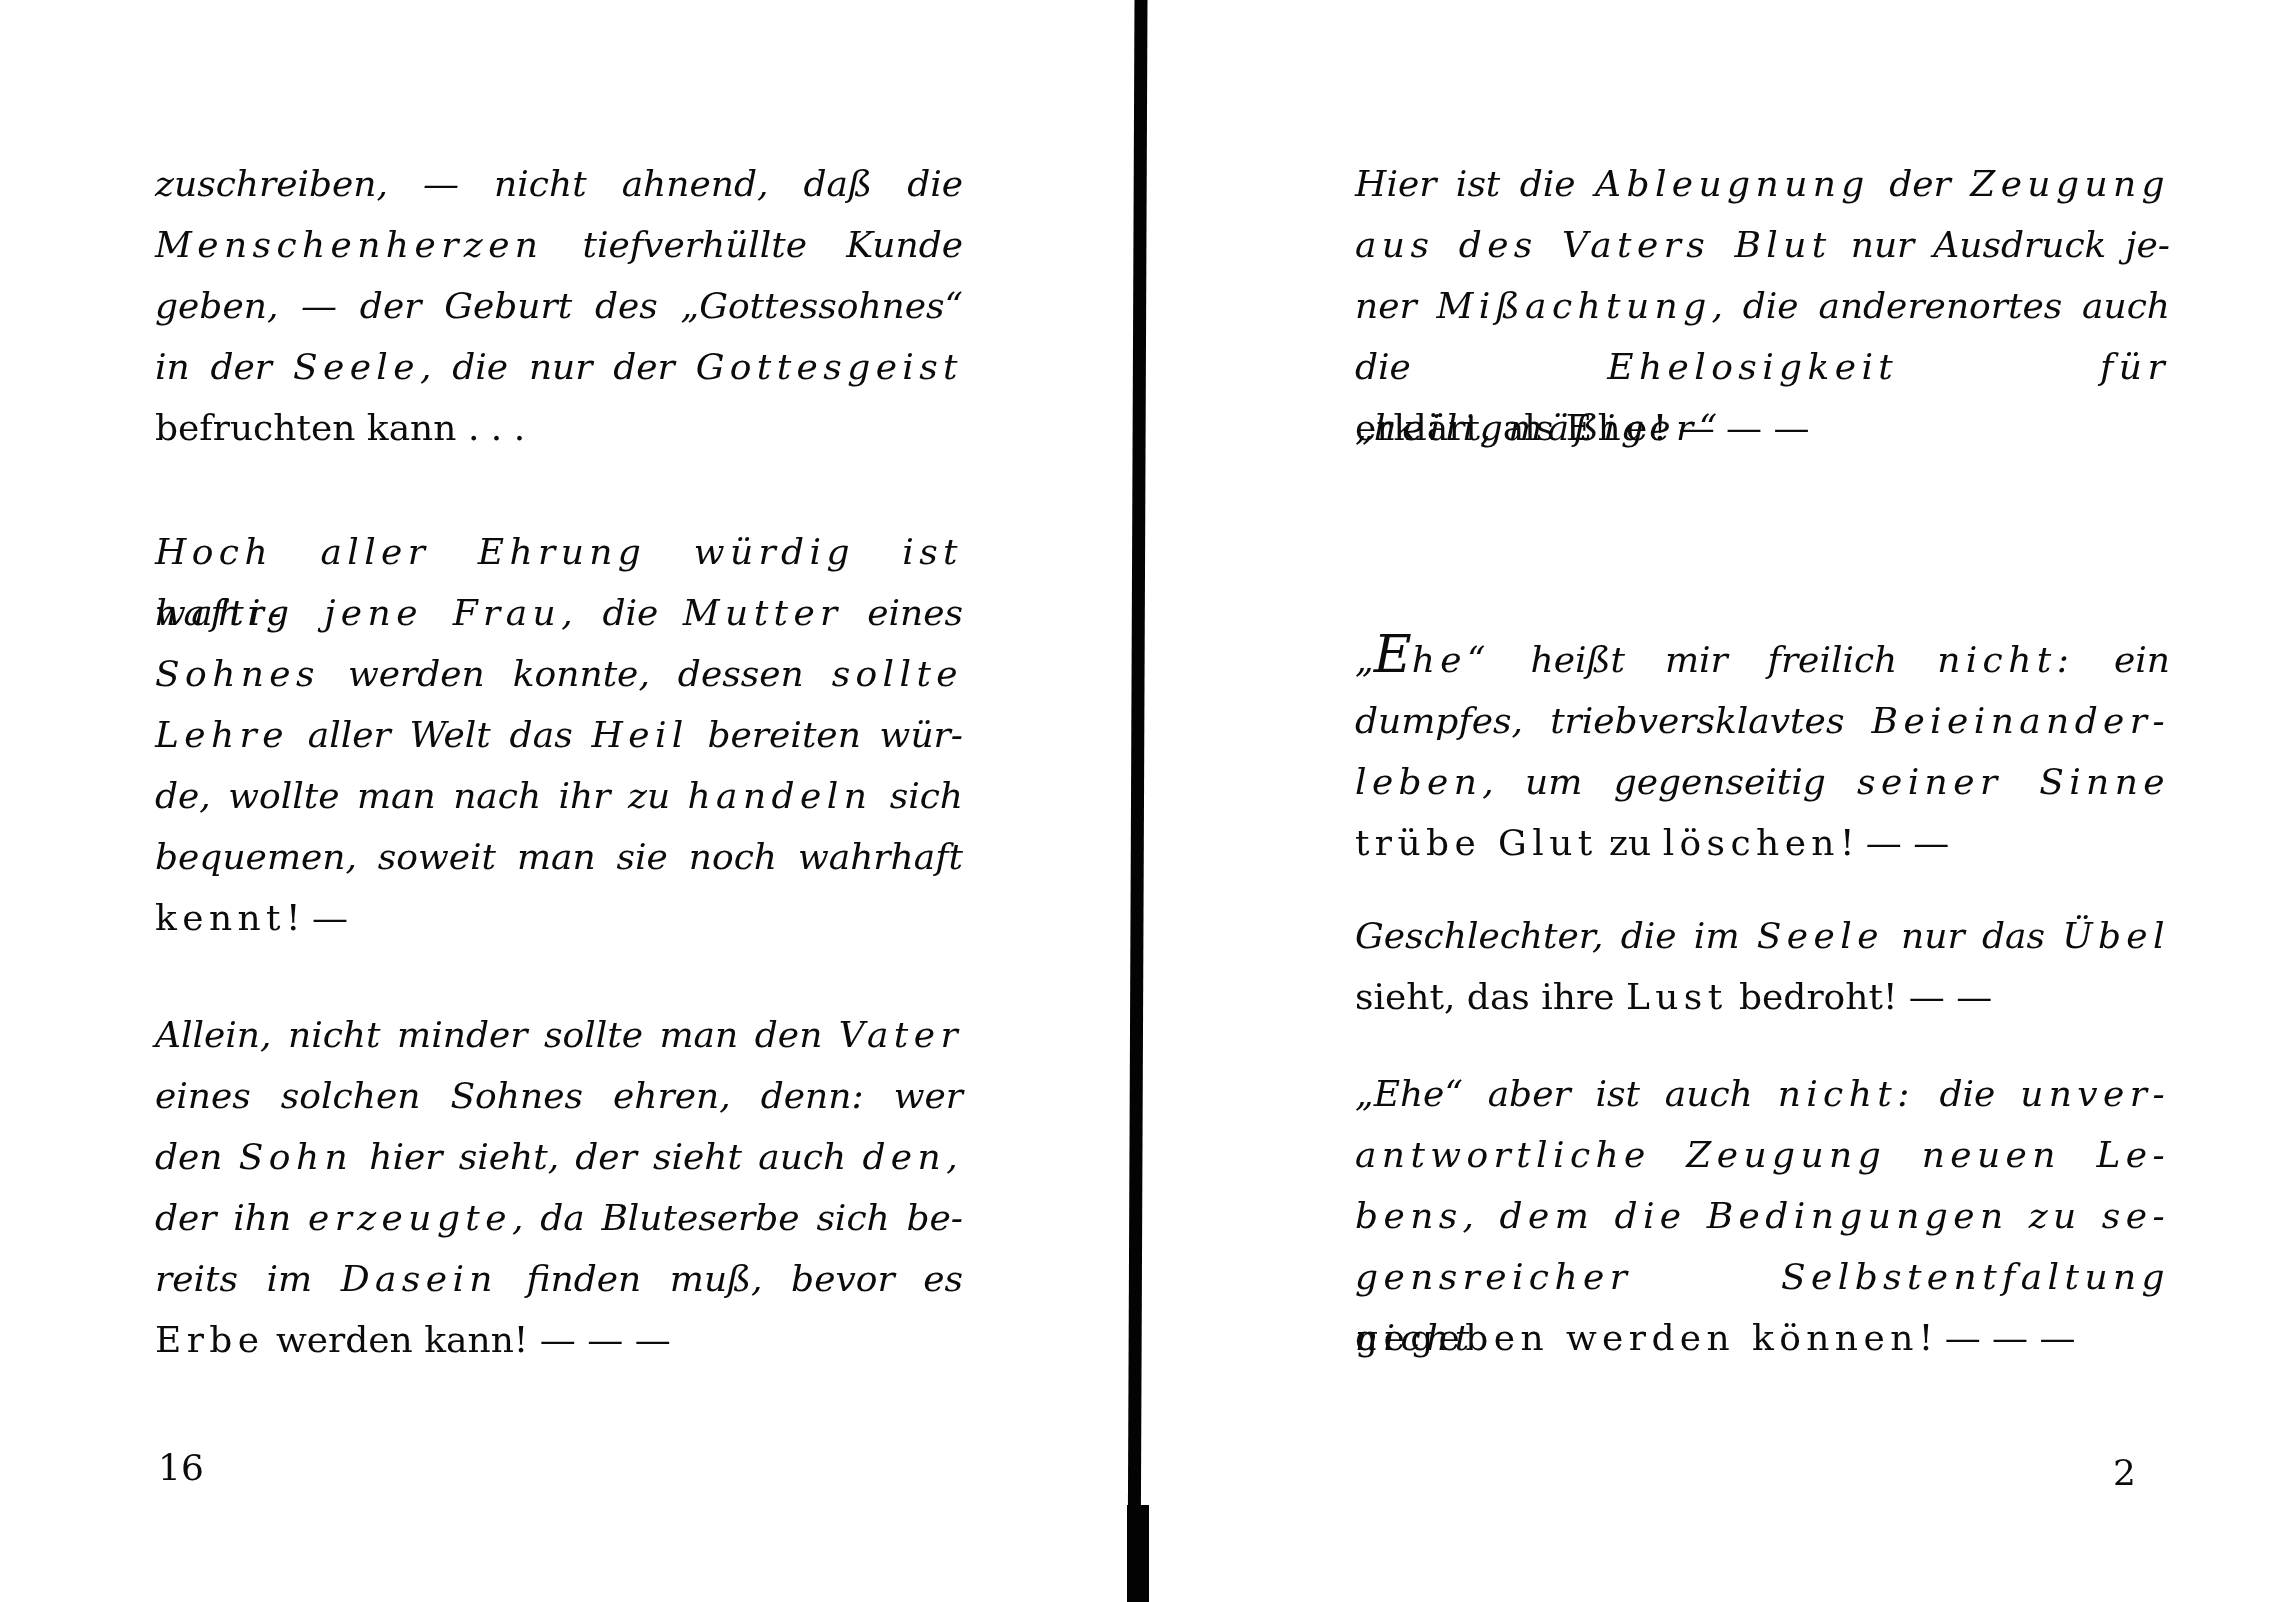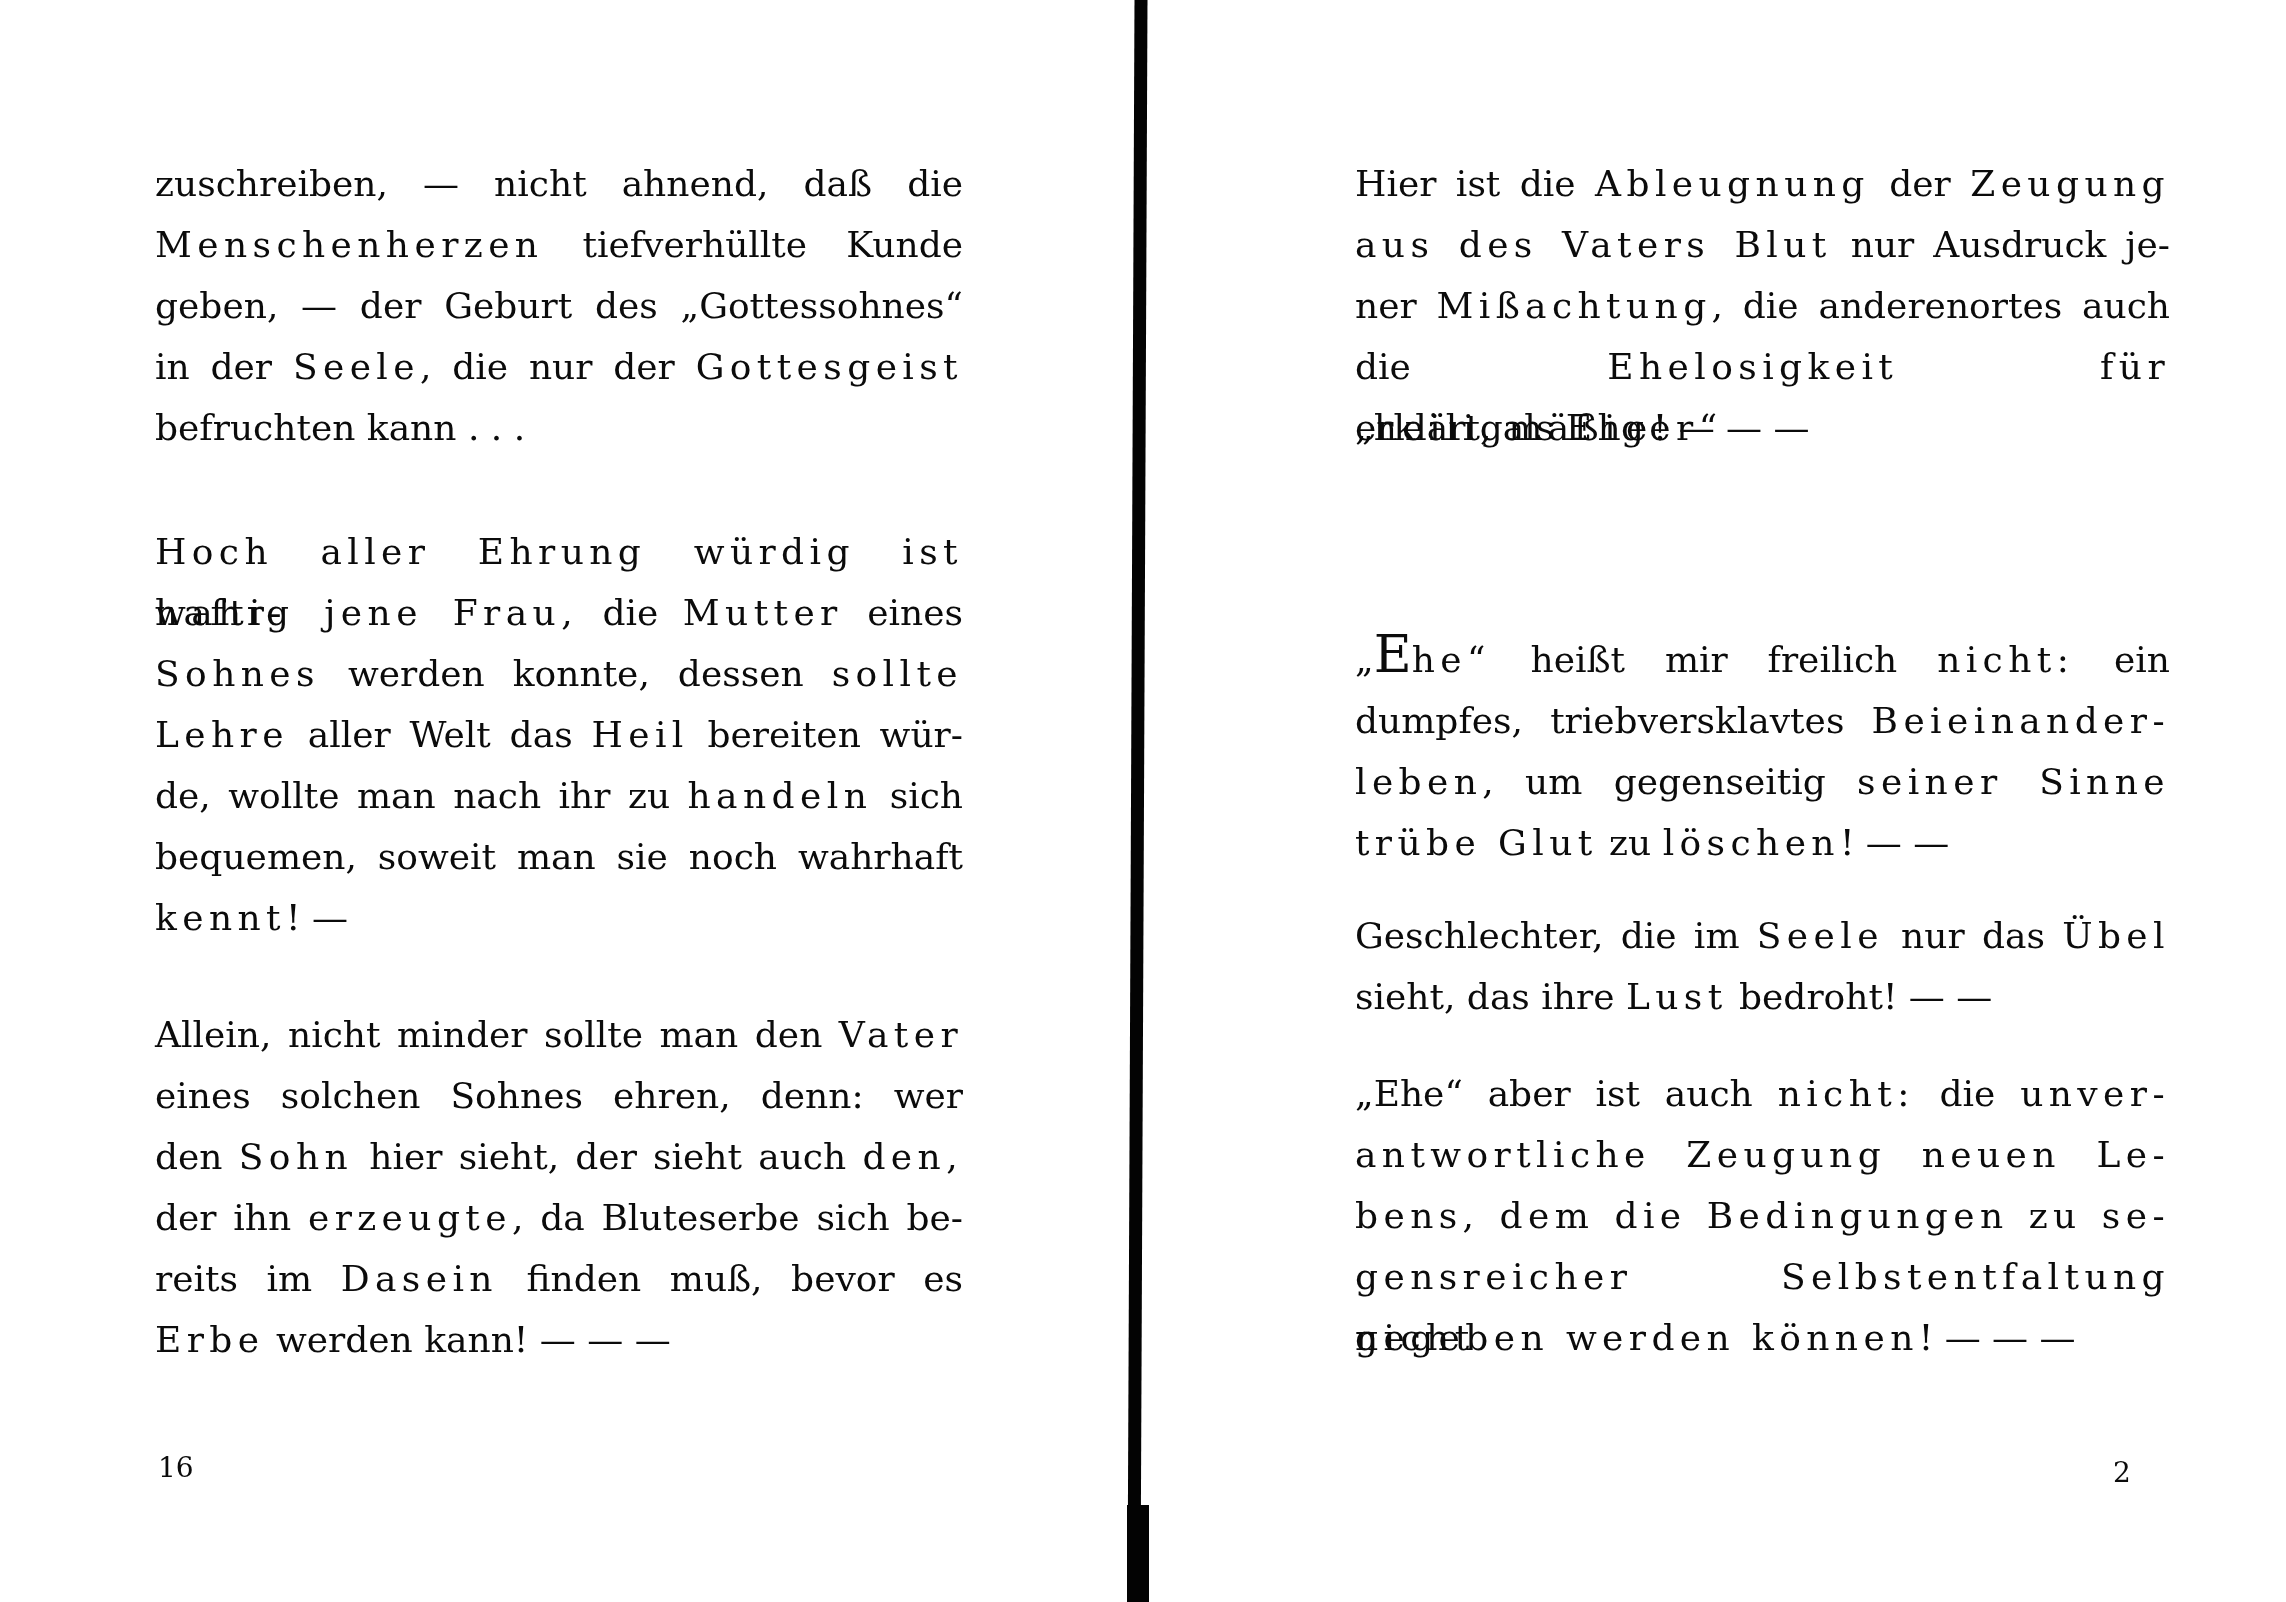--- a/index.html
+++ b/index.html
@@ -24,39 +24,40 @@
 
   .line {
     height: 61px;
     line-height: 61px;
     font-size: 36px;
     white-space: normal;
   }
   .just {
     text-align: justify;
     text-align-last: justify;
+    font-style: italic;
   }
   .sperr { letter-spacing: 0.15em; }
   .bigcap {
     font-size: 52px;
     line-height: 0;
   }
 
   
   .para-left-0  { margin-bottom: 63px; }
   .para-left-1  { margin-bottom: 56px; }
   .para-left-2  { margin-bottom: 0; }
   .para-right-0 { margin-bottom: 171px; }
   .para-right-1 { margin-bottom: 32px; }
   .para-right-2 { margin-bottom: 36px; }
   .para-right-3 { margin-bottom: 0; }
 
   .folio {
     position: absolute;
-    font-size: 28px;
+    font-size: 36px;
     line-height: 43px;
     color: #0b0b0b;
   }
   .folio-left  { left: 158px;  top: 1446px; }
   .folio-right { left: 2113px; top: 1451px; }
 
   .gutter {
     position: absolute;
     left: 1131px;
     top: 0;

